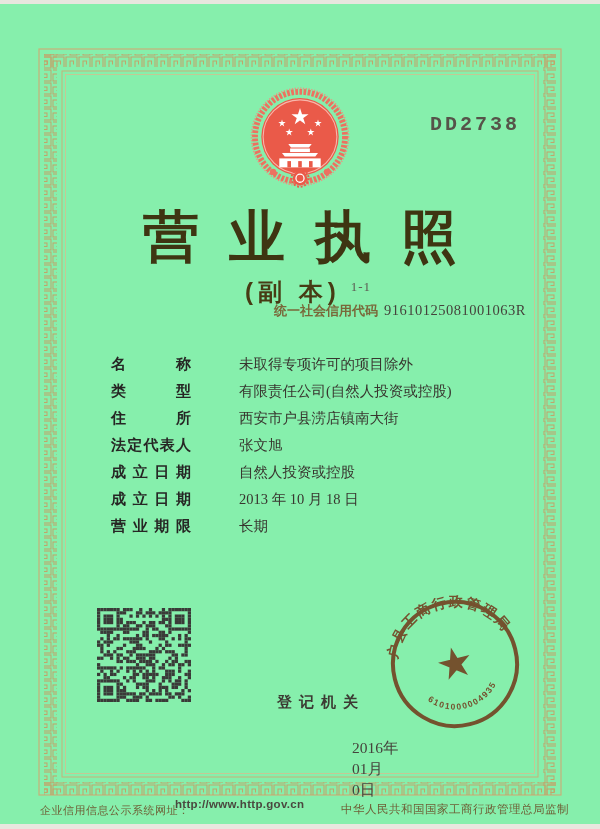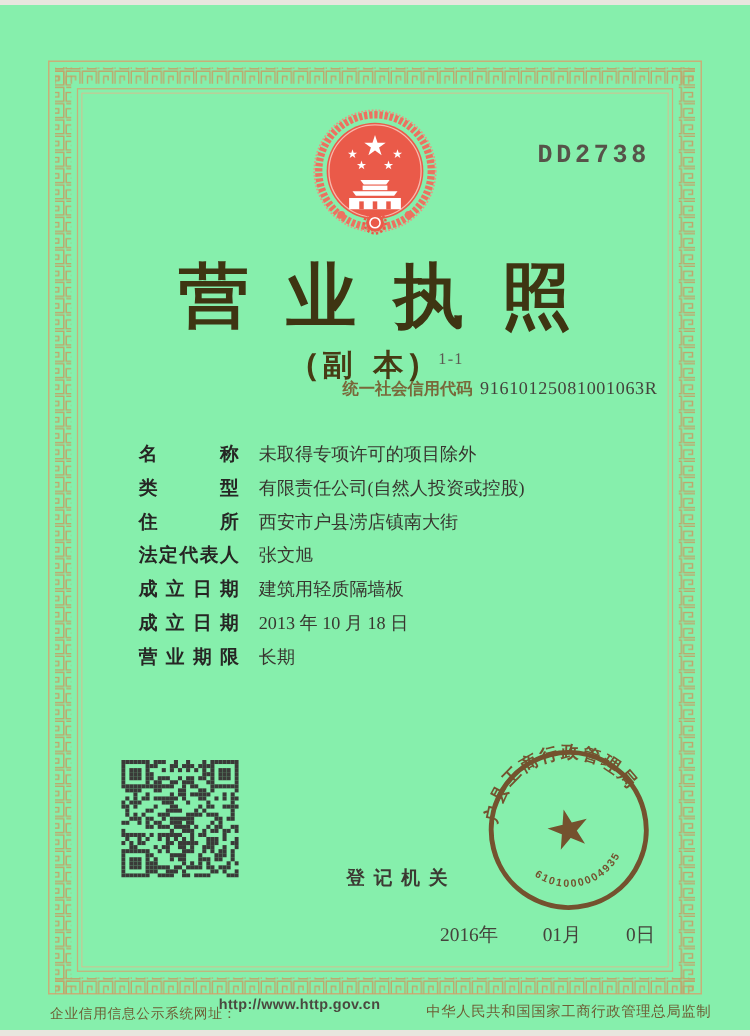--- a/index.html
+++ b/index.html
@@ -36,21 +36,21 @@
   }
   .copy-index{font-size:13px;color:#5c5a52;margin-top:3px;letter-spacing:1px;}
   .credit-line{position:absolute;top:298px;right:74px;font-size:13px;}
   .credit-label{
     font-family:"Liberation Sans","DejaVu Sans",sans-serif;
     font-weight:700;color:#79683a;margin-right:6px;font-size:13px;
   }
   .credit-code{color:#45433c;font-size:14.5px;letter-spacing:0.5px;}
   
   .fields{position:absolute;left:111px;top:348px;width:424px;}
-  .field-row{display:flex;align-items:center;margin-bottom:3px;min-height:24px;}
+  .field-row{display:flex;align-items:center;margin-bottom:3px;min-height:24px;gap:32px;}
   .field-label{
     flex:0 0 80px;margin-right:16px;
     font-family:"Liberation Sans","DejaVu Sans",sans-serif;
     font-weight:700;font-size:15px;color:#262624;
     text-align:justify;text-align-last:justify;text-justify:inter-character;
     line-height:24px;
   }
   .field-value{flex:1;font-size:14.5px;line-height:24px;color:#38362f;}
   .field-row.scope .field-value{font-size:12px;line-height:21.5px;padding-top:2px;}
   
@@ -61,21 +61,21 @@
     position:absolute;left:277px;top:689px;
     font-size:15px;color:#3c3a33;letter-spacing:7px;
     font-family:"Liberation Sans","DejaVu Sans",sans-serif;font-weight:600;
   }
   
   .seal{position:absolute;left:380px;top:585px;width:150px;height:150px;opacity:.9;mix-blend-mode:multiply;}
   
   .reg-date{
     position:absolute;left:352px;top:734px;width:172px;
     display:flex;justify-content:space-between;
-    font-size:15.5px;color:#45433c;
+    font-size:15.5px;color:#45433c;flex-direction:column;
   }
   
   .footer-label{position:absolute;left:40px;top:799px;font-size:11px;color:#6e5e35;letter-spacing:0.5px;}
   .footer-url{
     position:absolute;left:175px;top:794px;
     font-family:"Liberation Sans","DejaVu Sans",sans-serif;
     font-weight:700;font-size:11.5px;color:#4a483f;letter-spacing:0.3px;
   }
   .footer-supervisor{position:absolute;right:31px;top:798px;font-size:11.5px;color:#6e5e35;letter-spacing:0.5px;}
 </style>
@@ -155,21 +155,21 @@
     <div class="field-row">
       <span class="field-label">住所</span>
       <span class="field-value">西安市户县涝店镇南大街</span>
     </div>
     <div class="field-row">
       <span class="field-label">法定代表人</span>
       <span class="field-value">张文旭</span>
     </div>
     <div class="field-row">
       <span class="field-label">成立日期</span>
-      <span class="field-value">建筑用轻质隔墙板</span>
+      <span class="field-value">自然人投资或控股</span>
     </div>
     <div class="field-row">
       <span class="field-label">成立日期</span>
       <span class="field-value">2013 年 10 月 18 日</span>
     </div>
     <div class="field-row">
       <span class="field-label">营业期限</span>
       <span class="field-value">长期</span>
     </div>
   </div>

